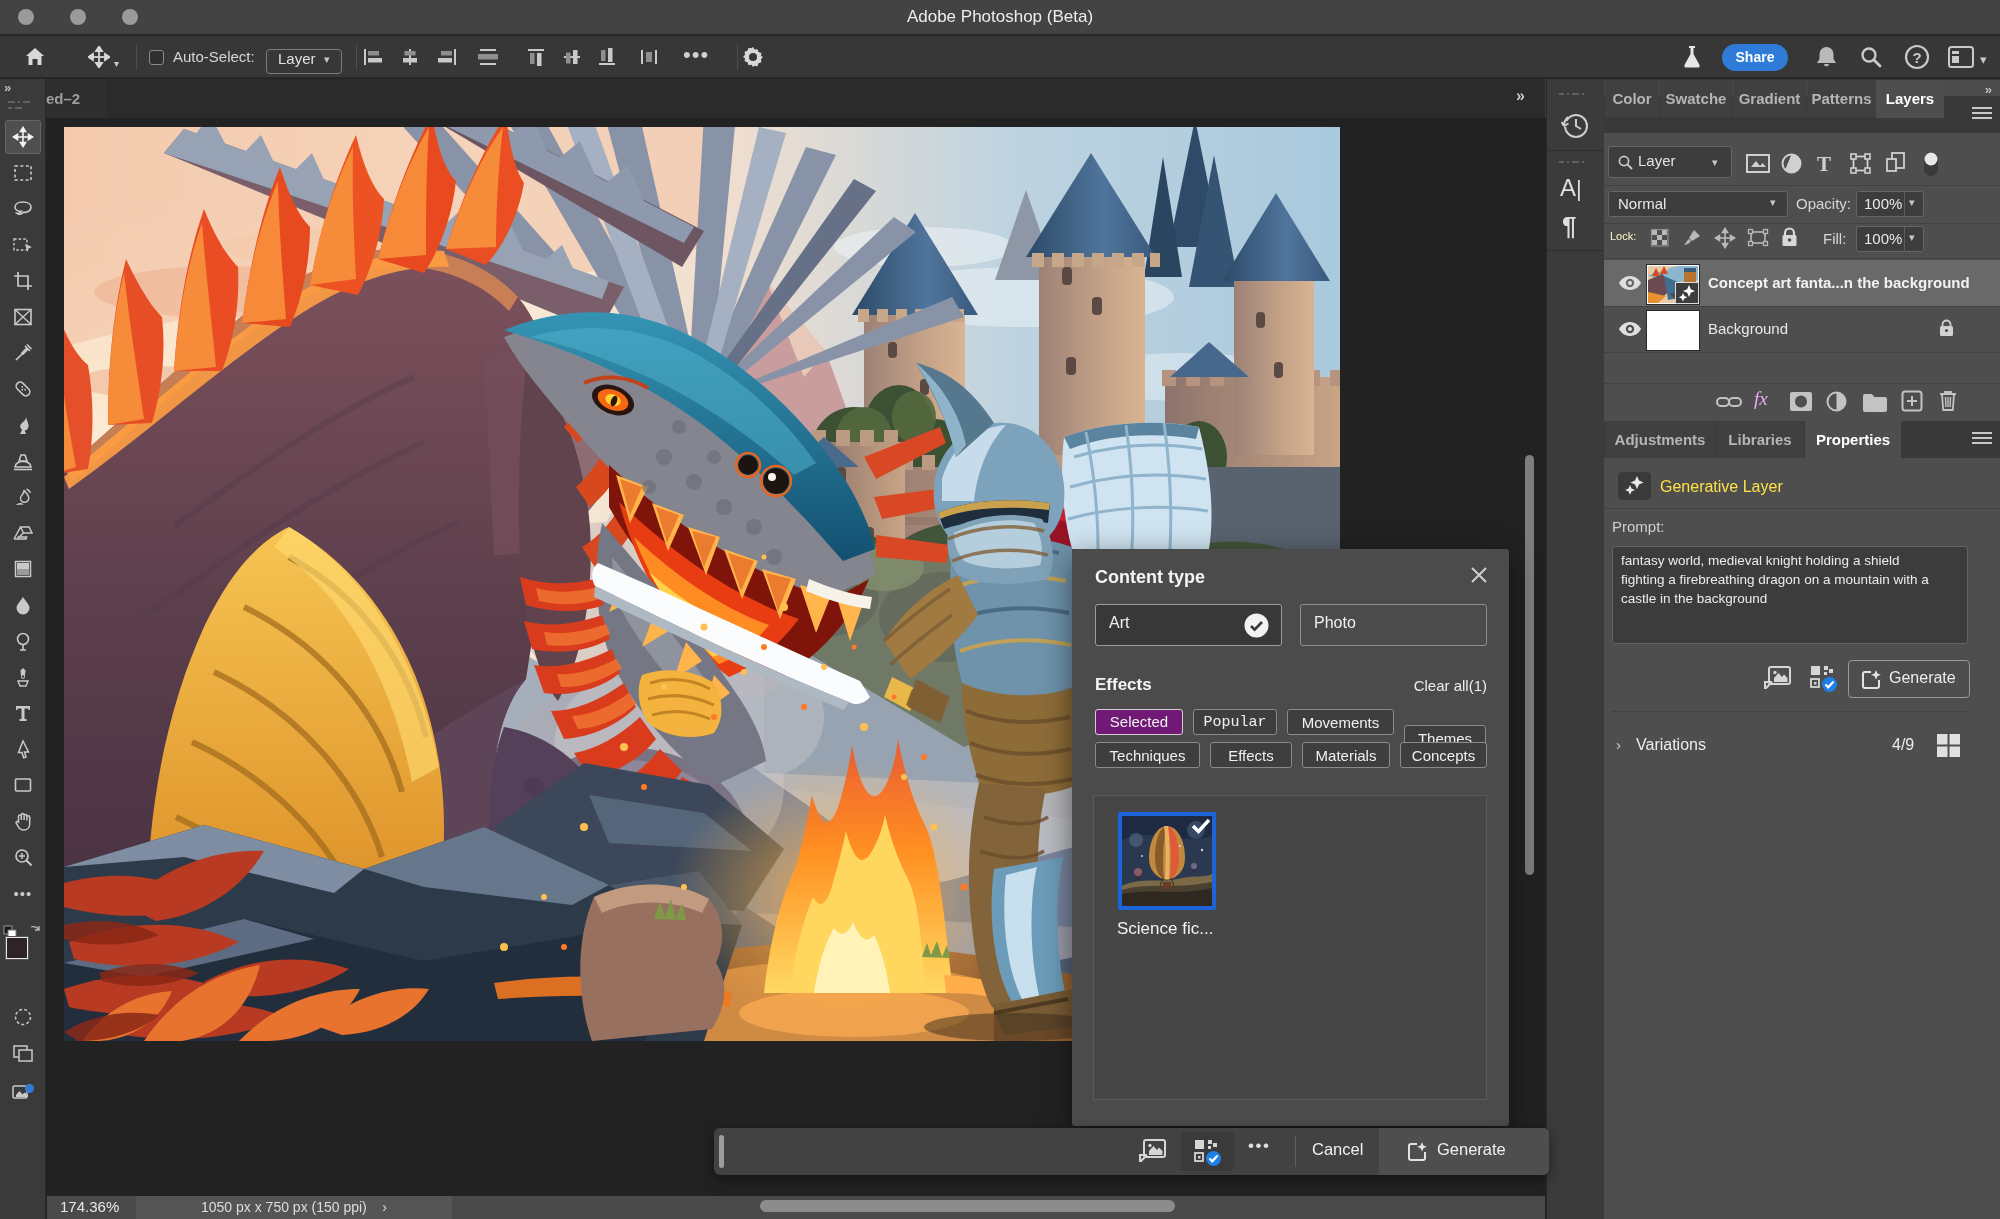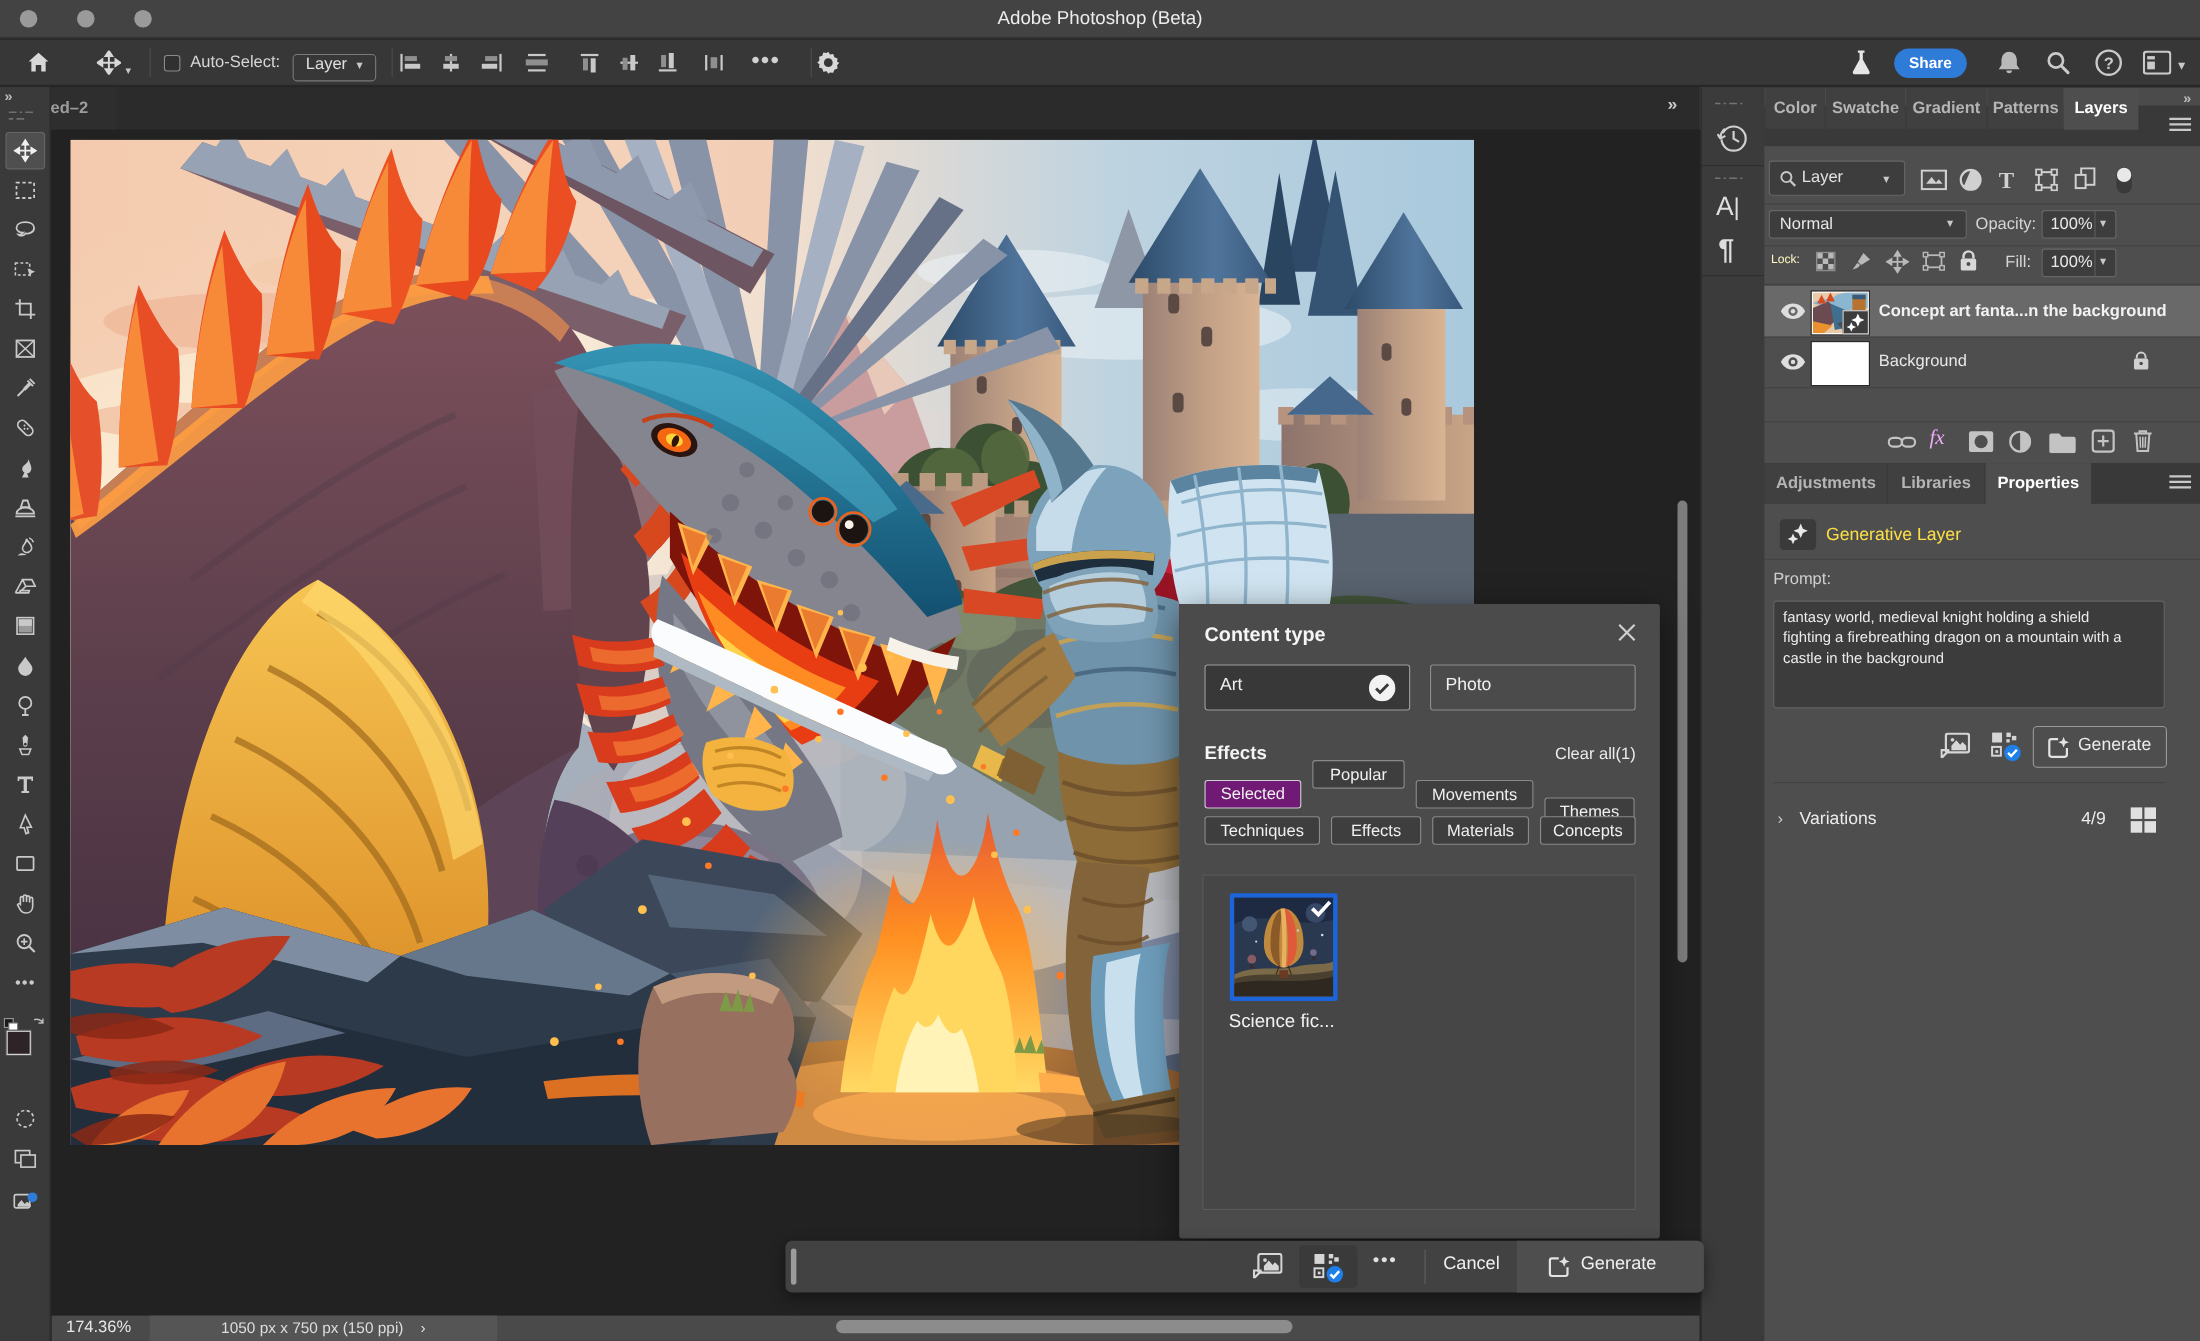--- a/index.html
+++ b/index.html
@@ -1184,21 +1184,21 @@
         <circle cx="12.5" cy="12.5" r="12" fill="#f2f2f2"></circle>
         <path d="M7 13 l3.6 3.6 L18 9" stroke="#383838" stroke-width="2.6" fill="none"></path>
       </svg>
   </div>
   <div style="position:absolute;left:228px;top:55px;width:187px;height:42px;border:1px solid #8e8e8e;border-radius:3px;">
     <span style="position:absolute;left:13px;top:9px;font-size:16px;color:#f0f0f0;">Photo</span>
   </div>
   <span style="position:absolute;left:23px;top:126px;font-size:17px;font-weight:bold;color:#f5f5f5;">Effects</span>
   <span style="position:absolute;right:22px;top:128px;font-size:15px;color:#ececec;">Clear all(1)</span>
   <div class="chip" style="left:23px;top:160px;width:88px;background:#701a75;border:1.5px solid #d0d0d0;line-height:24px;">Selected</div>
-  <div class="chip" style="left:121px;top:142px;width:84px;line-height:25px;">Popular</div>
+  <div class="chip" style="left:121px;top:160px;width:84px;line-height:25px;font-family:Liberation Mono, monospace;">Popular</div>
   <div class="chip" style="left:215px;top:160px;width:107px;line-height:25px;">Movements</div>
   <div class="chip" style="left:332px;top:176px;width:82px;line-height:25px;">Themes</div>
   <div class="chip" style="left:23px;top:193px;width:105px;line-height:25px;">Techniques</div>
   <div class="chip" style="left:138px;top:193px;width:82px;line-height:25px;">Effects</div>
   <div class="chip" style="left:230px;top:193px;width:88px;line-height:25px;">Materials</div>
   <div class="chip" style="left:328px;top:193px;width:87px;line-height:25px;">Concepts</div>
   <div style="position:absolute;left:21px;top:246px;width:394px;height:305px;background:#464646;border:1px solid #5a5a5a;"></div>
   <div style="position:absolute;left:46px;top:263px;width:98px;height:98px;background:#1c64d8;border-radius:2px;">
     <svg style="position:absolute;left:4px;top:4px;" width="90" height="90" viewBox="0 0 90 90">
       <rect width="90" height="90" fill="#2a3850"></rect>

